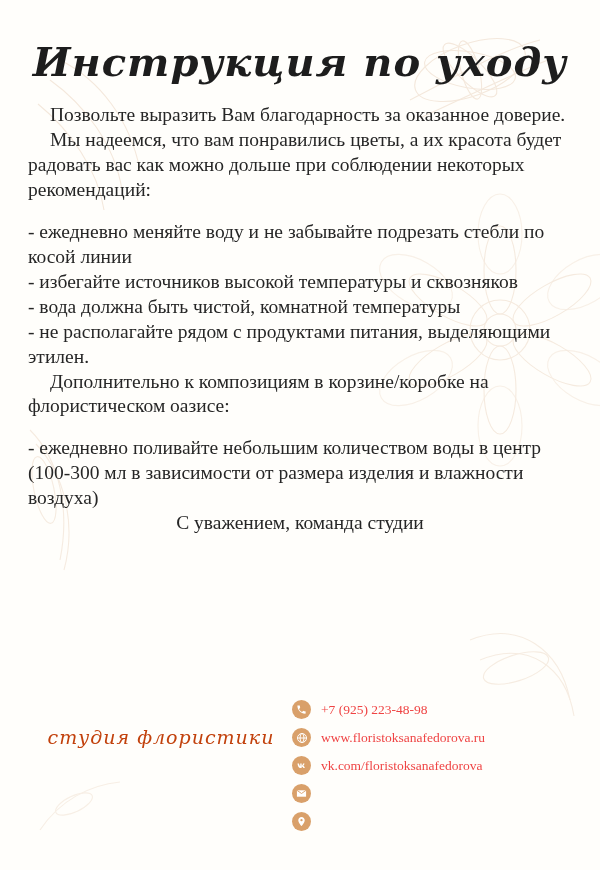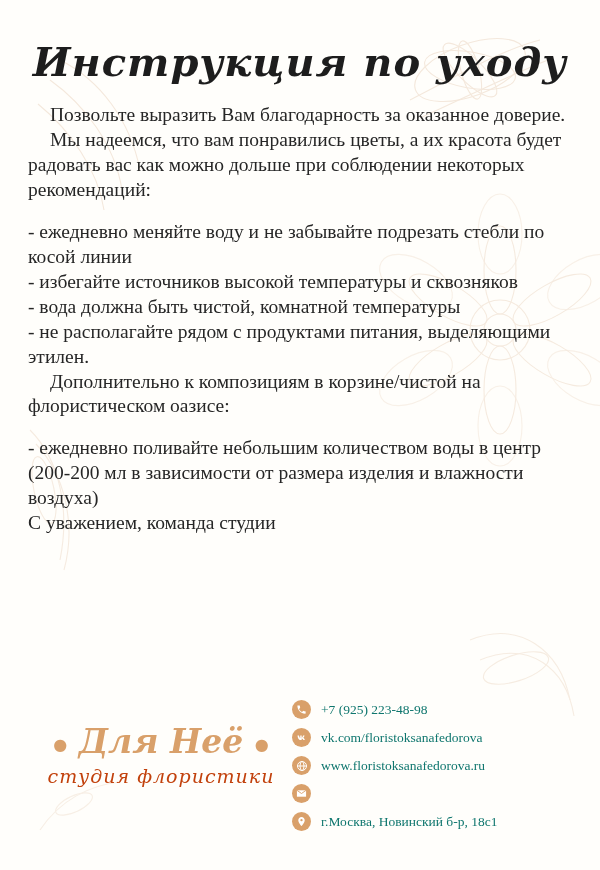--- a/index.html
+++ b/index.html
@@ -67,20 +67,21 @@
     margin-top: 17px;
   }
 
   .list-block p {
     margin: 0;
   }
 
   .signature {
     font-size: 19px;
     margin-top: 34px;
+    text-align: center;
   }
 
   
   .footer {
     position: absolute;
     left: 0;
     right: 0;
     bottom: 30px;
     z-index: 3;
     display: flex;
@@ -118,21 +119,21 @@
 
   .contacts {
     flex: 1;
     padding-top: 6px;
   }
   .contact-row {
     display: flex;
     align-items: center;
     margin-bottom: 9px;
     font-size: 13.5px;
-    color: #0f766e;
+    color: #ef4444;
     font-family: "Liberation Serif", serif;
   }
   .contact-icon {
     width: 19px;
     height: 19px;
     border-radius: 50%;
     background: #d9a06a;
     color: #ffffff;
     display: inline-flex;
     align-items: center;
@@ -214,84 +215,78 @@
 
     <p class="body-text indent block-gap">Мы надеемся, что вам понравились цветы, а их красота будет радовать вас как можно дольше при соблюдении некоторых рекомендаций:</p>
 
     <div class="list-block block-gap">
       <p class="body-text">- ежедневно меняйте воду и не забывайте подрезать стебли по косой линии</p>
       <p class="body-text">- избегайте источников высокой температуры и сквозняков</p>
       <p class="body-text">- вода должна быть чистой, комнатной температуры</p>
       <p class="body-text">- не располагайте рядом с продуктами питания, выделяющими этилен.</p>
     </div>
 
-    <p class="body-text indent block-gap">Дополнительно к композициям в корзине/чистой на флористическом оазисе:</p>
+    <p class="body-text indent block-gap">Дополнительно к композициям в корзине/коробке на флористическом оазисе:</p>
 
     <div class="list-block block-gap">
-      <p class="body-text">- ежедневно поливайте небольшим количеством воды в центр (200-200 мл в зависимости от размера изделия и влажности воздуха)</p>
+      <p class="body-text">- ежедневно поливайте небольшим количеством воды в центр (100-300 мл в зависимости от размера изделия и влажности воздуха)</p>
     </div>
 
     <p class="body-text signature">С уважением, команда студии</p>
   </div>
 
   <div class="footer">
 
     <div class="brand">
-      <div class="brand-name">
-        <span class="dot">●</span>
-        <span>Для Неё</span>
-        <span class="dot">●</span>
-      </div>
       <div class="brand-sub">студия флористики</div>
     </div>
 
     <div class="contacts">
 
       <div class="contact-row">
         <span class="contact-icon">
           <svg width="11" height="11" viewBox="0 0 24 24" fill="#ffffff">
               <path d="M6.6 10.8c1.4 2.8 3.8 5.2 6.6 6.6l2.2-2.2c.3-.3.7-.4 1-.2 1.1.4 2.4.6 3.6.6.6 0 1 .4 1 1V20c0 .6-.4 1-1 1C10.6 21 3 13.4 3 4c0-.6.4-1 1-1h3.4c.6 0 1 .4 1 1 0 1.3.2 2.5.6 3.6.1.4 0 .7-.2 1l-2.2 2.2z"></path>
             </svg>
         </span>
         <span class="contact-text">+7 (925) 223-48-98</span>
-      </div>
-
-      <div class="contact-row">
-        <span class="contact-icon">
-          <svg width="12" height="12" viewBox="0 0 24 24" fill="#ffffff">
-              <path d="M3 7h3c.2 2.3 1.2 4.3 2.5 5.3V7h2.8v4.3c1.2-.2 2.4-1.8 2.8-4.3H17c-.3 2-1.3 3.7-2.4 4.5 1.2.7 2.5 2.3 3.1 4.5h-3c-.5-1.6-1.5-2.9-3.4-3.1V16H8.6C5.6 16 3.4 12.4 3 7z"></path>
-            </svg>
-        </span>
-        <span class="contact-text">vk.com/floristoksanafedorova</span>
       </div>
 
       <div class="contact-row">
         <span class="contact-icon">
           <svg width="12" height="12" viewBox="0 0 24 24" fill="none" stroke="#ffffff" stroke-width="2">
               <circle cx="12" cy="12" r="9"></circle>
               <ellipse cx="12" cy="12" rx="4" ry="9"></ellipse>
               <path d="M3 12h18"></path>
             </svg>
         </span>
         <span class="contact-text">www.floristoksanafedorova.ru</span>
       </div>
 
       <div class="contact-row">
         <span class="contact-icon">
+          <svg width="12" height="12" viewBox="0 0 24 24" fill="#ffffff">
+              <path d="M3 7h3c.2 2.3 1.2 4.3 2.5 5.3V7h2.8v4.3c1.2-.2 2.4-1.8 2.8-4.3H17c-.3 2-1.3 3.7-2.4 4.5 1.2.7 2.5 2.3 3.1 4.5h-3c-.5-1.6-1.5-2.9-3.4-3.1V16H8.6C5.6 16 3.4 12.4 3 7z"></path>
+            </svg>
+        </span>
+        <span class="contact-text">vk.com/floristoksanafedorova</span>
+      </div>
+
+      <div class="contact-row">
+        <span class="contact-icon">
           <svg width="11" height="11" viewBox="0 0 24 24" fill="#ffffff">
               <path d="M2 5h20v14H2z" fill="#ffffff"></path>
               <path d="M2 5l10 7 10-7" stroke="#d9a06a" stroke-width="2" fill="none"></path>
             </svg>
         </span>
       </div>
 
       <div class="contact-row">
         <span class="contact-icon">
           <svg width="11" height="11" viewBox="0 0 24 24" fill="#ffffff">
               <path d="M12 2C8.1 2 5 5.1 5 9c0 5.2 7 13 7 13s7-7.8 7-13c0-3.9-3.1-7-7-7zm0 9.5A2.5 2.5 0 1 1 12 6.5a2.5 2.5 0 0 1 0 5z"></path>
             </svg>
         </span>
-        <span class="contact-text">г.Москва, Новинский б-р, 18с1</span>
       </div>
 
     </div>
   </div>
 </div>
 
 </body></html>

